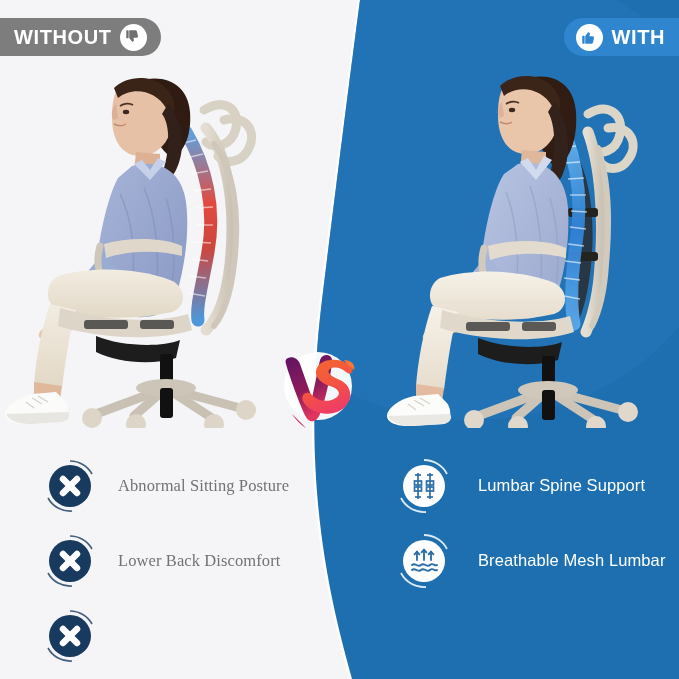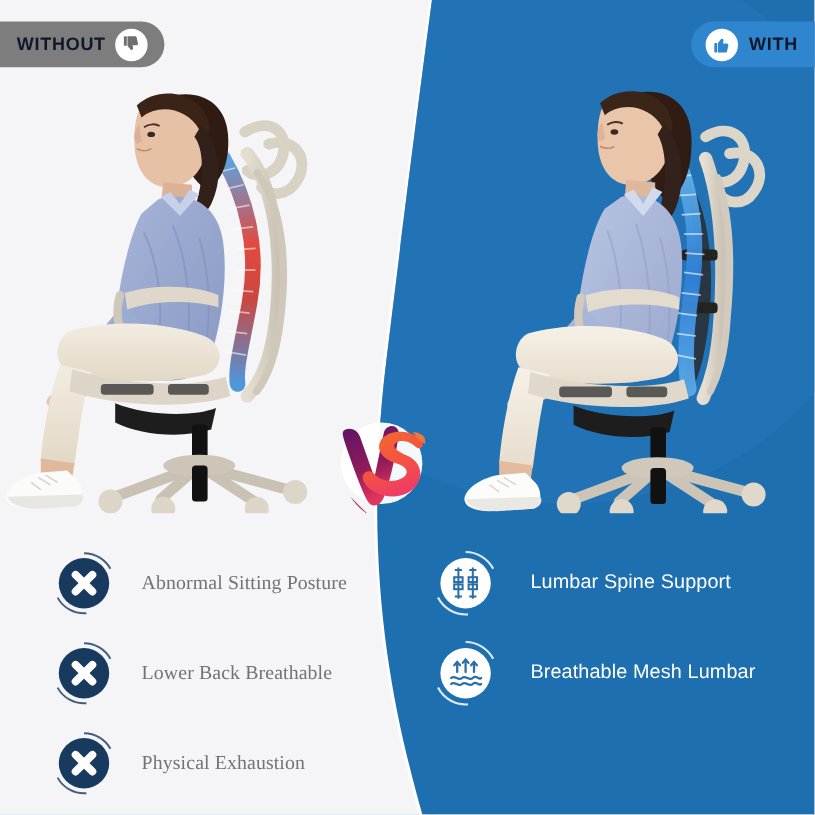--- a/index.html
+++ b/index.html
@@ -35,22 +35,22 @@
     background:#7d7d7d;
     padding:0 14px 0 40px;
   }
   .badge-with{
     right:-26px;top:18px;
     background:#2f86cf;
     padding:0 40px 0 12px;
     flex-direction:row;
   }
   .badge-label{
-    color:#0f172a;
-    font-size:15px;
+    color:#ffffff;
+    font-size:20px;
     font-weight:bold;
     letter-spacing:0.6px;
     white-space:nowrap;
   }
   .badge-without .badge-label{margin-right:8px;}
   .badge-with .badge-label{margin-left:9px;}
   .badge-icon{
     width:27px;height:27px;border-radius:50%;
     background:#ffffff;
     display:flex;align-items:center;justify-content:center;
@@ -75,21 +75,21 @@
     z-index:45;
   }
   .vs-wrap svg{display:block;}
 
   
   .features{
     position:absolute;
     z-index:30;
   }
   .features-left{left:42px;top:448px;width:260px;}
-  .features-right{left:360px;top:448px;width:280px;}
+  .features-right{left:396px;top:448px;width:280px;}
 
   .frow{
     display:flex;align-items:center;
     height:75px;
   }
   .fic{
     position:relative;
     width:56px;height:56px;
     flex:0 0 auto;
   }
@@ -443,36 +443,35 @@
         <svg width="56" height="56" viewBox="0 0 56 56">
           <path d="M28,3 a25,25 0 0 1 22,13" fill="none" stroke="#173a5e" stroke-width="1.6" opacity="0.8"></path>
           <path d="M6,40 a25,25 0 0 0 24,13" fill="none" stroke="#173a5e" stroke-width="1.6" opacity="0.8"></path>
           <circle cx="28" cy="28" r="21" fill="#173a5e"></circle>
           <g stroke="#ffffff" stroke-width="6.5" stroke-linecap="round">
             <path d="M21,21 L35,35"></path>
               <path d="M35,21 L21,35"></path>
           </g>
         </svg>
       </span>
-      <span class="ftext">Lower Back Breathable</span>
+      <span class="ftext">Lower Back Discomfort</span>
     </div>
 
     <div class="frow">
       <span class="fic">
         <svg width="56" height="56" viewBox="0 0 56 56">
           <path d="M28,3 a25,25 0 0 1 22,13" fill="none" stroke="#173a5e" stroke-width="1.6" opacity="0.8"></path>
           <path d="M6,40 a25,25 0 0 0 24,13" fill="none" stroke="#173a5e" stroke-width="1.6" opacity="0.8"></path>
           <circle cx="28" cy="28" r="21" fill="#173a5e"></circle>
           <g stroke="#ffffff" stroke-width="6.5" stroke-linecap="round">
             <path d="M21,21 L35,35"></path>
               <path d="M35,21 L21,35"></path>
           </g>
         </svg>
       </span>
-      <span class="ftext">Physical Exhaustion</span>
     </div>
 
   </div>
 
   <div class="features features-right">
 
     <div class="frow">
       <span class="fic">
         <svg width="56" height="56" viewBox="0 0 56 56">
           <path d="M28,2 a26,26 0 0 1 23,14" fill="none" stroke="#ffffff" stroke-width="1.8" opacity="0.85"></path>

